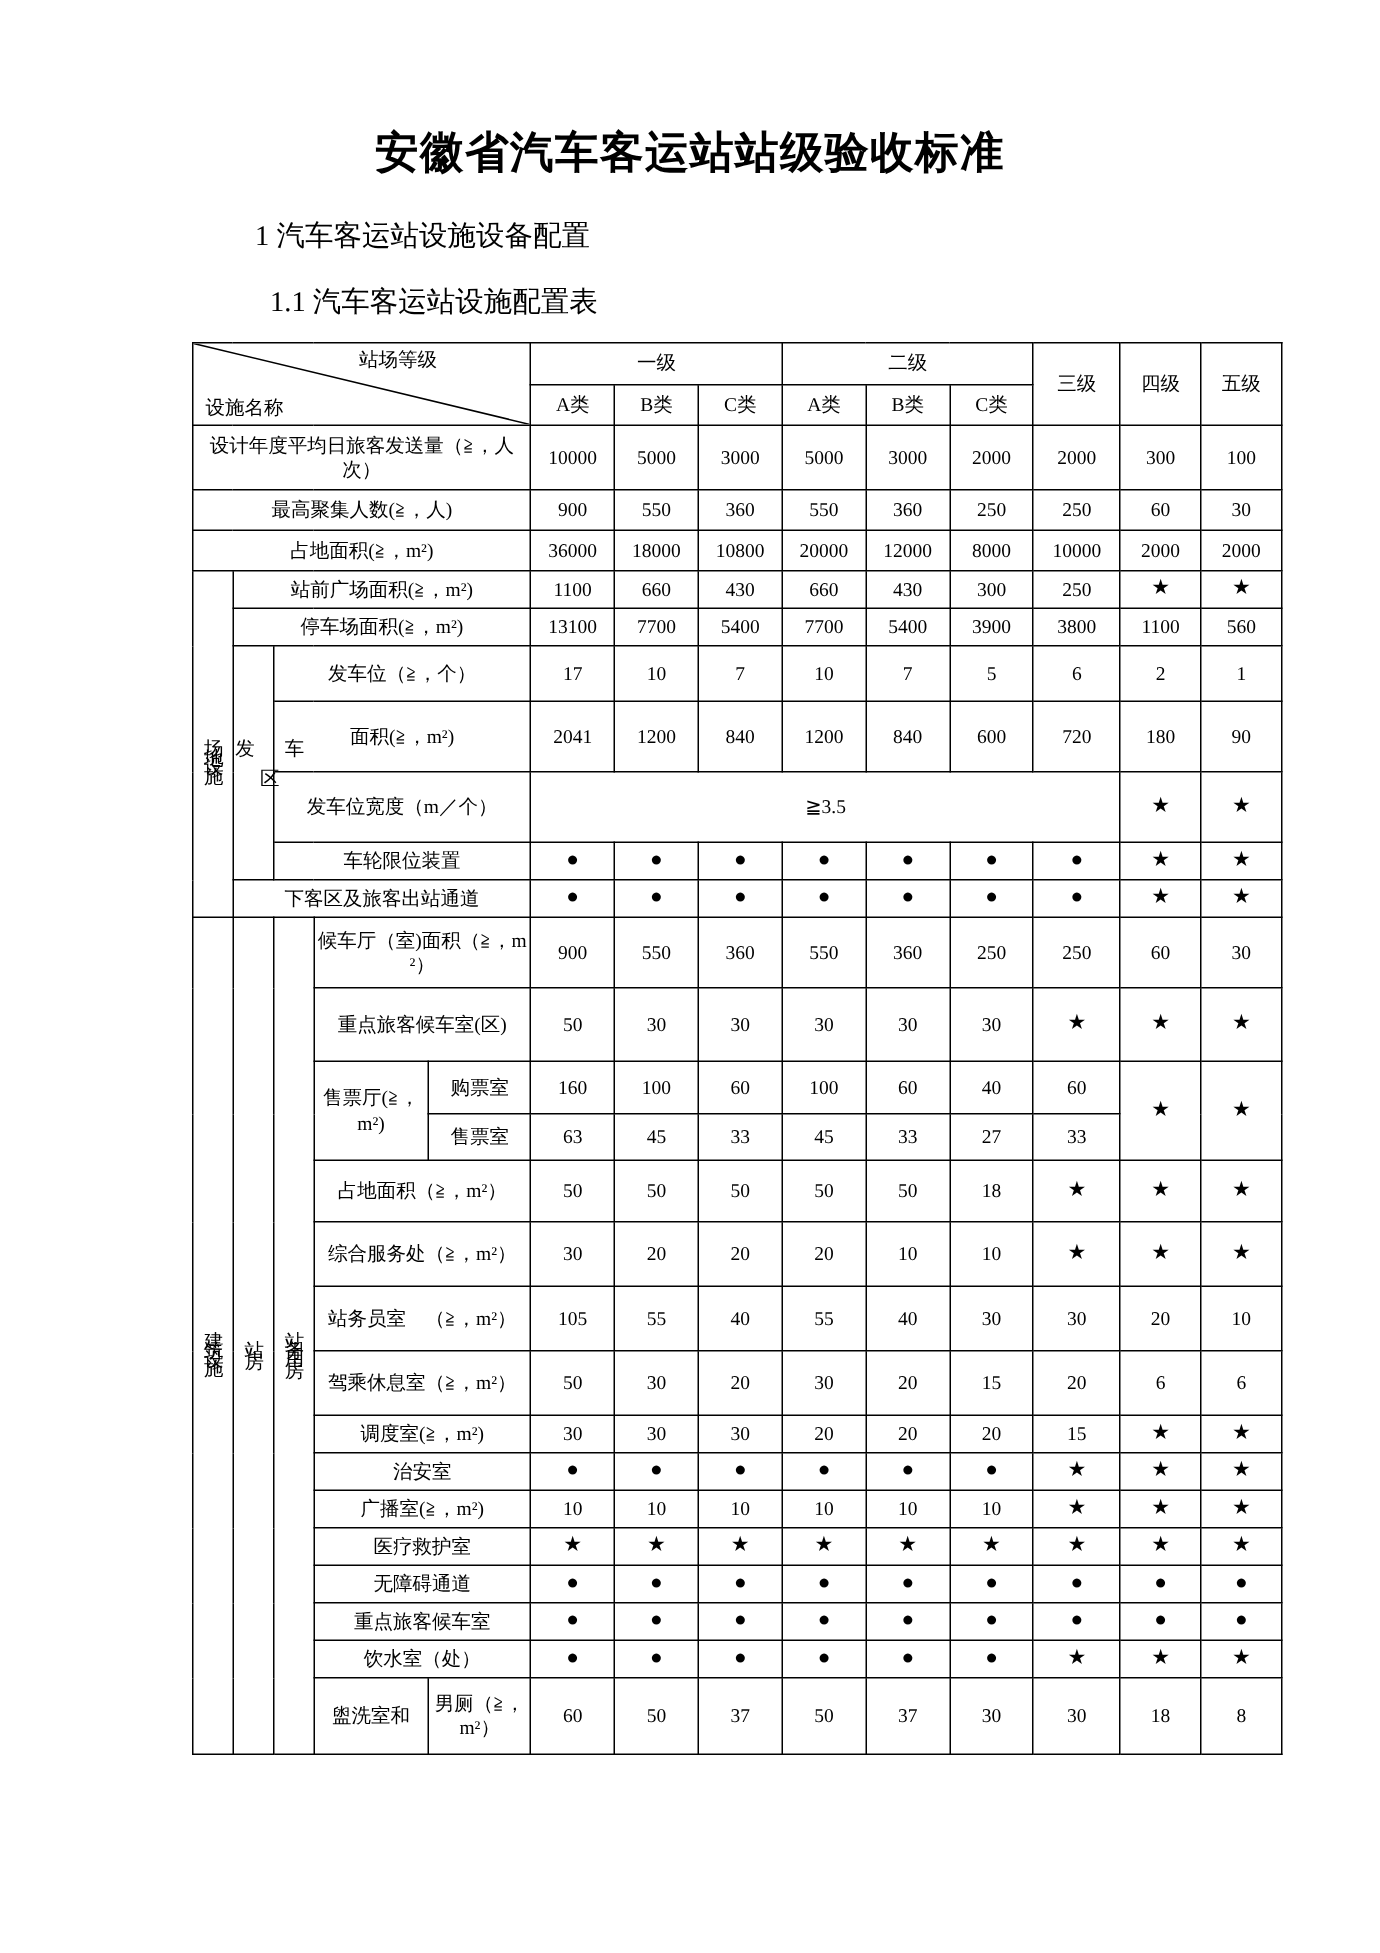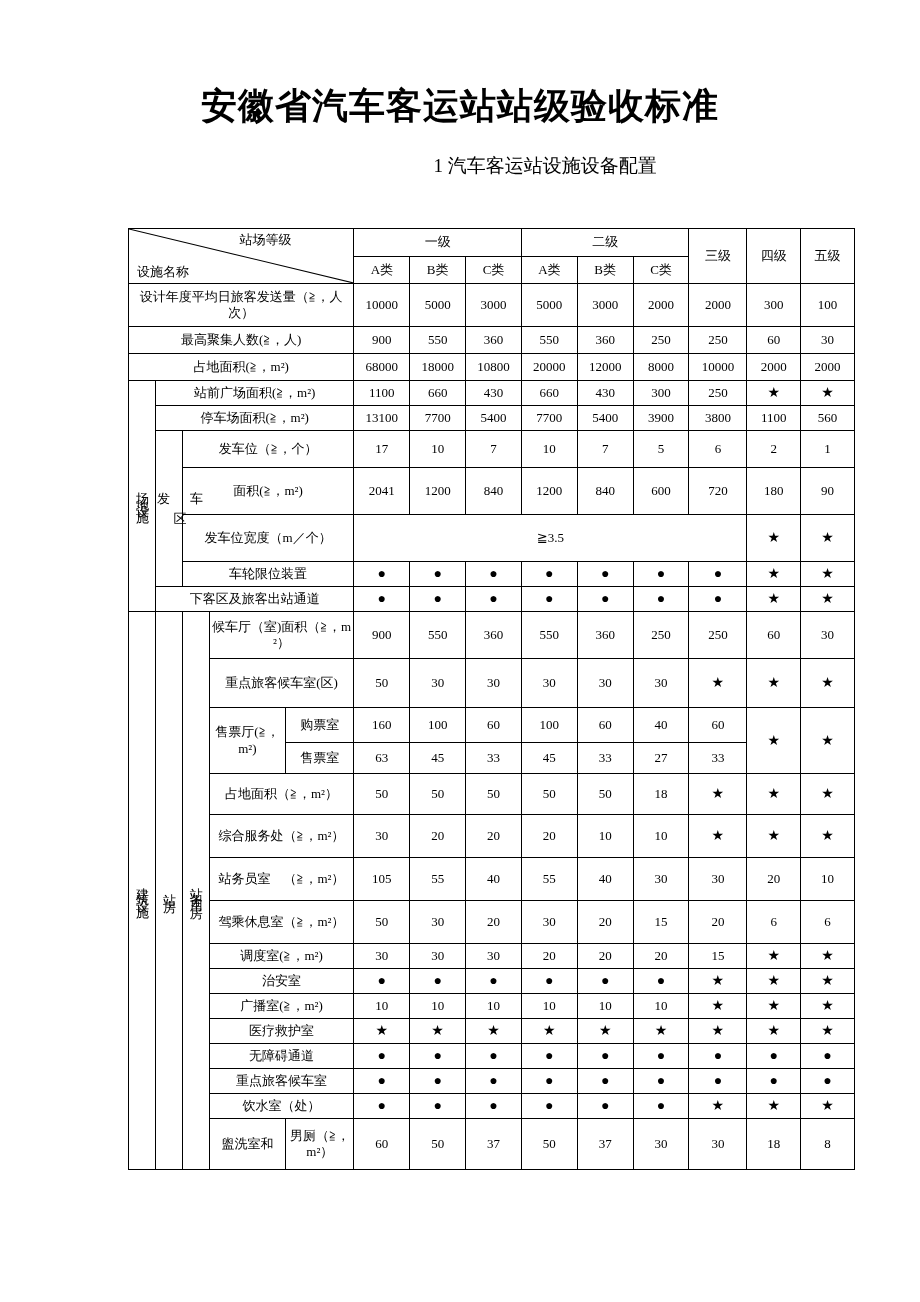--- a/index.html
+++ b/index.html
@@ -7,34 +7,33 @@
     width:920px;height:1302px;
     background:#ffffff;
     font-family:"Liberation Serif","DejaVu Serif",serif;
     color:#000;
     -webkit-font-smoothing:none;
   }
   .page{position:relative;width:920px;height:1302px;box-sizing:border-box;}
 
   .doc-title{
     text-align:center;
-    font-size:36px;
+    font-size:29px;
     font-weight:bold;
     letter-spacing:1px;
     margin:0;
     padding-top:82px;
     font-family:"Liberation Serif","DejaVu Serif",serif;
   }
   .heading1{
     font-size:19px;
     margin:0;
     padding-top:22px;
     padding-left:170px;
     font-weight:normal;
-    text-align:center;
   }
   .heading2{
     font-size:19px;
     margin:0;
     padding-top:18px;
     padding-left:180px;
     font-weight:normal;
   }
 
   .table-wrap{
@@ -92,20 +91,21 @@
   .fzq .r1{display:flex;justify-content:space-between;}
   .fzq .r2{text-align:center;}
 </style>
 </head>
 <body>
 
 <div class="page">
 
   <div class="doc-title">安徽省汽车客运站站级验收标准</div>
   <div class="heading1">1  汽车客运站设施设备配置</div>
+  <div class="heading2">1.1 汽车客运站设施配置表</div>
 
   <div class="table-wrap">
   <table class="cfg">
     <colgroup>
       <col style="width:26px">
           <col style="width:26px">
           <col style="width:26px">
       <col style="width:74px">
           <col style="width:66px">
       <col style="width:54px">
@@ -165,21 +165,21 @@
       <td class="num">550</td>
       <td class="num">360</td>
       <td class="num">250</td>
       <td class="num">250</td>
       <td class="num">60</td>
       <td class="num">30</td>
     </tr>
 
     <tr>
       <td class="lbl" colspan="5" style="height:24px">占地面积(≧，m²)</td>
-      <td class="num">68000</td>
+      <td class="num">36000</td>
       <td class="num">18000</td>
       <td class="num">10800</td>
       <td class="num">20000</td>
       <td class="num">12000</td>
       <td class="num">8000</td>
       <td class="num">10000</td>
       <td class="num">2000</td>
       <td class="num">2000</td>
     </tr>
 

